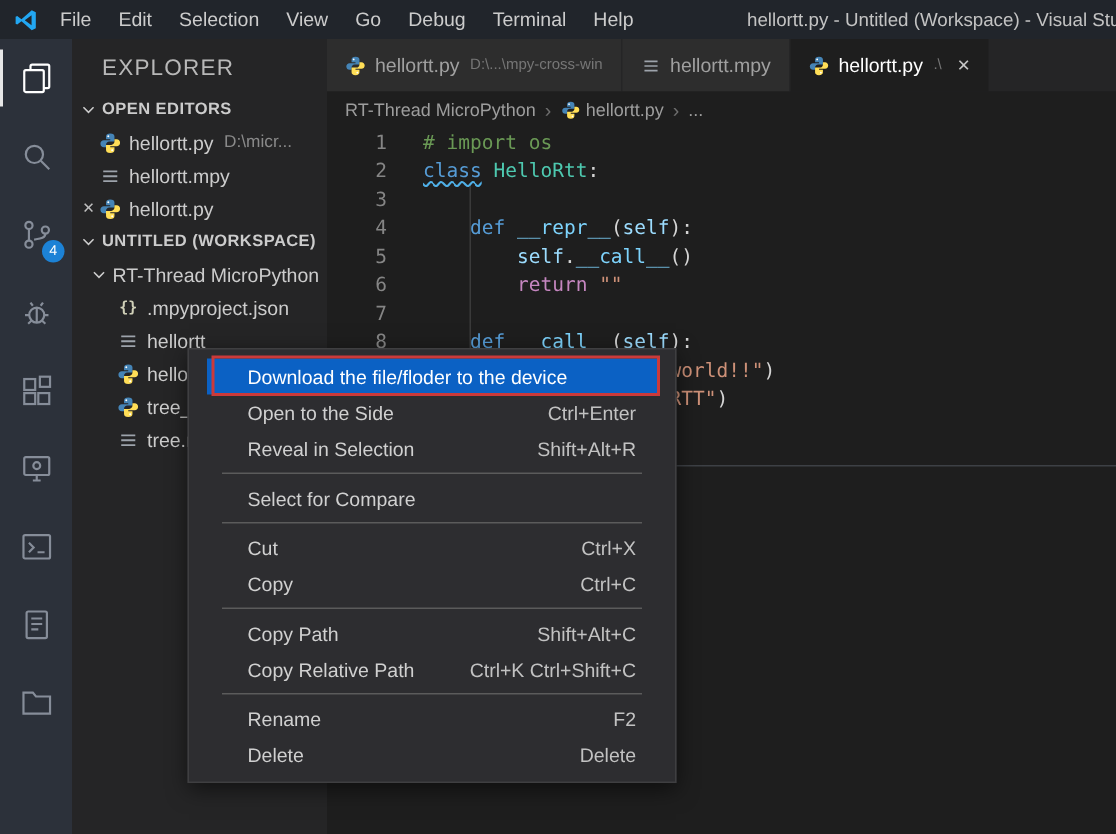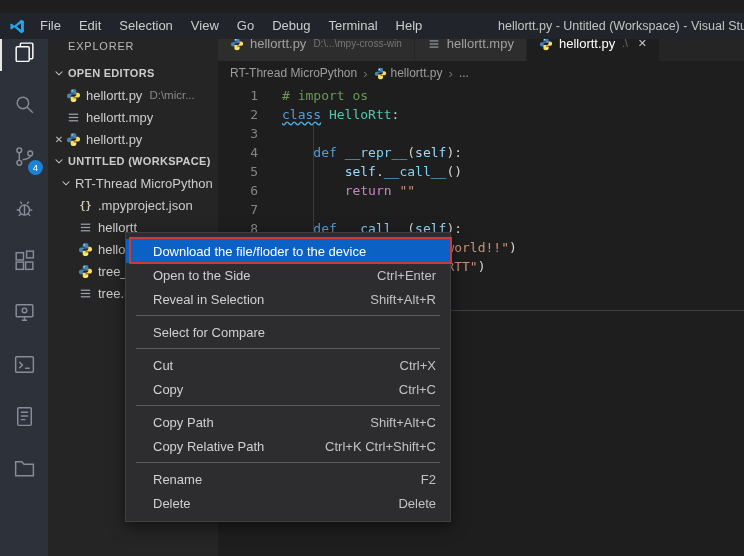--- a/index.html
+++ b/index.html
@@ -1,40 +1,40 @@
 <!DOCTYPE html>
 <html><head>
 <meta charset="utf-8">
 <style>
   * { margin:0; padding:0; box-sizing:border-box; }
   html,body { background:#1e1e1e; }
   .window { position:relative; width:744px; height:556px; background:#1e1e1e; overflow:hidden;
             font-family:"Liberation Sans",sans-serif; color:#ccc; }
 
   
-  .titlebar { position:absolute; left:0; top:13px; width:744px; height:26px; background:#21252b;
+  .titlebar { position:absolute; left:0; top:0; width:744px; height:26px; background:#21252b;
               display:flex; align-items:center; z-index:5; }
   .vscode-logo { width:17px; height:17px; margin:0 5px 0 9px; flex:none; }
   .menubar { display:flex; }
   .menu-item { font-size:13px; color:#cccccc; padding:0 9px; line-height:26px; white-space:nowrap; }
   .window-title { position:absolute; left:498px; top:0; line-height:26px; font-size:12.5px;
                   color:#c3c3c3; white-space:nowrap; }
 
   
   .activitybar { position:absolute; left:0; top:26px; width:48px; height:530px; background:#2c313a; }
   .ab-item { position:relative; height:52px; display:flex; align-items:center; justify-content:center; }
   .ab-item svg { width:25px; height:25px; stroke:#868d99; fill:none; stroke-width:1.4; }
   .ab-item.active svg { stroke:#ffffff; }
   .ab-item.active::before { content:""; position:absolute; left:0; top:7px; bottom:7px; width:2px; background:#e7e7e7; }
   .ab-badge { position:absolute; right:5px; bottom:7px; min-width:15px; height:15px; border-radius:50%;
               background:#1c82d6; color:#fff; font-size:9.5px; line-height:15px; text-align:center; }
 
   
   .sidebar { position:absolute; left:48px; top:26px; width:170px; height:530px; background:#252526; overflow:hidden; }
-  .sb-title { height:36px; line-height:40px; padding-left:20px; font-size:11px; letter-spacing:.8px; color:#b8b8b8; }
+  .sb-title { height:36px; line-height:40px; padding-left:20px; font-size:15px; letter-spacing:.8px; color:#b8b8b8; }
   .sb-section { height:22px; display:flex; align-items:center; padding-left:5px; font-size:11px;
                 font-weight:bold; color:#cccccc; letter-spacing:.3px; }
   .chev { width:12px; height:12px; margin-right:3px; flex:none; }
   .row { height:22px; display:flex; align-items:center; font-size:13px; color:#cccccc;
          white-space:nowrap; overflow:hidden; }
   .oe-row { padding-left:4px; }
   .x-slot { width:14px; font-size:10px; color:#c0c0c0; text-align:center; flex:none; }
   .fic { width:15px; height:15px; flex:none; margin-right:5px; display:inline-block; vertical-align:middle; }
   .json-ic { font-family:"DejaVu Sans Mono",monospace; font-size:10px; font-weight:bold; color:#d0d0b8;
              text-align:center; line-height:15px; }
@@ -61,21 +61,21 @@
   .tok.comment{color:#6a9955;} .tok.kw{color:#569cd6;} .tok.type{color:#4ec9b0;}
   .tok.fn{color:#7dd3fc;} .tok.param{color:#9cdcfe;} .tok.ctrl{color:#c586c0;}
   .tok.str{color:#ce9178;} .tok.plain{color:#d4d4d4;}
   .tok.sq{ text-decoration-line:underline; text-decoration-style:wavy; text-decoration-color:#4fb0e8;
            text-underline-offset:2px; }
   .indent-guide { position:absolute; left:95px; top:98px; height:114px; width:1px; background:#3a3a3a; }
   .split-line { position:absolute; left:0; right:0; top:284px; height:1px; background:#3d4045; }
 
   
   .ctx-menu { position:absolute; left:125px; top:232px; width:326px; background:#2d2d30;
-              border:1px solid #3f3f41; box-shadow:0 4px 14px rgba(0,0,0,.55); padding:6px 0; z-index:20; }
+              border:1px solid #3f3f41; box-shadow:0 4px 14px rgba(0,0,0,.55); padding:6px 12px; z-index:20; }
   .ctx-item { position:relative; height:24px; display:flex; align-items:center; padding:0 14px 0 27px;
               font-size:13px; color:#d0d0d0; }
   .ctx-item.selected { background:#0b61c4; color:#ffffff; }
   .ctx-shortcut { margin-left:auto; padding-left:28px; color:#c2c2c2; }
   .ctx-item.selected .ctx-shortcut { color:#eaeaea; }
   .ctx-item.annotated::after { content:""; position:absolute; left:3px; right:-2px; top:-2px; bottom:-1px;
                                border:2px solid #cb3a3a; pointer-events:none; }
   .ctx-sep { height:1px; margin:4px 10px; background:#5b5b5b; }
 </style>
 </head>

